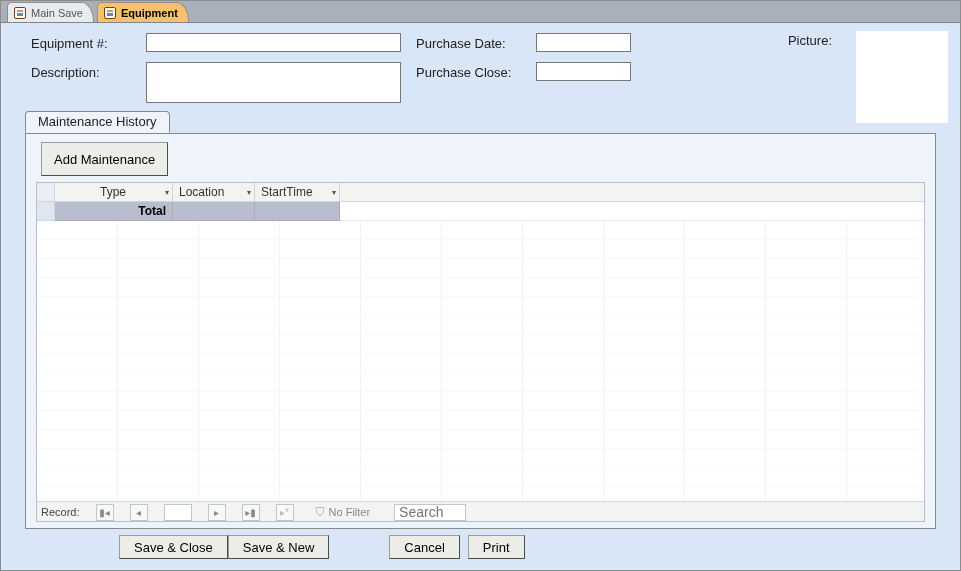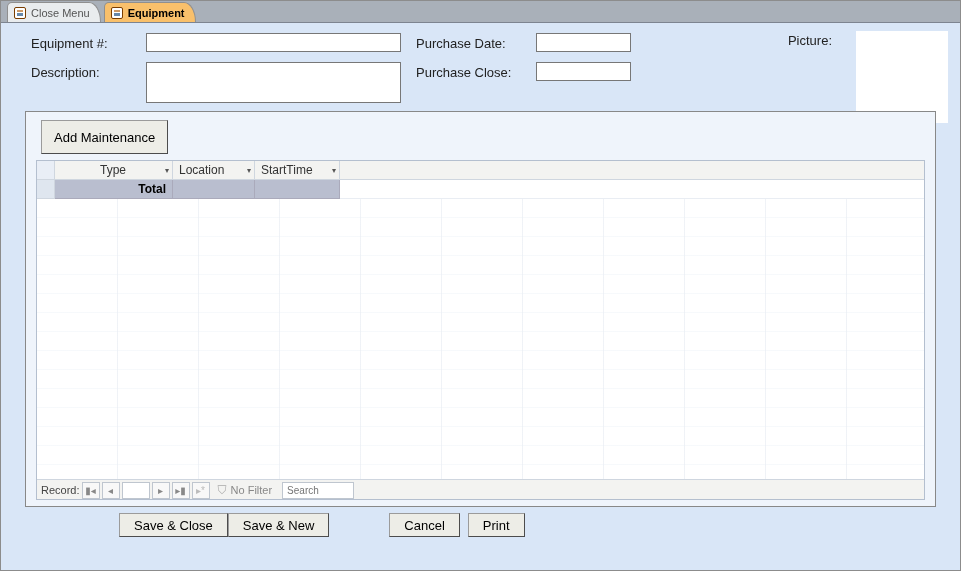--- a/index.html
+++ b/index.html
@@ -41,46 +41,46 @@
   .grid-hdr .hcell .dd { font-size:8px; color:#555; }
   .sel-col { width:18px; background:#e9eef6; border-right:1px solid #cfd6df; border-bottom:1px solid #cfd6df; }
   .grid-row { display:flex; height:19px; }
   .grid-row .sel-col { background:#dfe6ef; }
   .grid-row.total .cell { background:#b9becf; border-right:1px solid #aab; border-bottom:1px solid #aab; font-weight:bold; font-size:12px; display:flex; align-items:center; justify-content:flex-end; padding-right:6px; }
   .grid-row.total .cell.empty { background:#b9becf; font-weight:normal; }
   .grid-rest { height:280px; background-image:linear-gradient(to bottom,#fff 18px,#eef3f8 19px); background-size:100% 19px; border-top:none; position:relative; }
   .grid-rest::before { content:""; position:absolute; inset:0; background-image:repeating-linear-gradient(to right, transparent, transparent 80px, #e9edf3 80px, #e9edf3 81px); opacity:.7; }
 
   
-  .recnav { height:21px; border-top:1px solid #cfd6df; background:#f3f3f1; display:flex; align-items:center; font-size:11px; color:#444; padding:0 4px; gap:2px; }
+  .recnav { height:21px; border-top:1px solid #cfd6df; background:#f3f3f1; display:flex; align-items:center; font-size:11px; color:#444; padding:0 4px; gap:16px; }
   .recnav .btn { width:18px; height:17px; border:1px solid #bfc6cf; background:#f8f8f8; display:flex; align-items:center; justify-content:center; color:#888; font-size:10px; }
   .recnav .spacer { width:28px; height:17px; border:1px solid #bfc6cf; background:#fff; }
   .recnav .nofilter { display:flex; align-items:center; color:#888; gap:4px; margin-left:6px; }
-  .recnav .searchbox { margin-left:8px; border:1px solid #bfc6cf; background:#fff; height:17px; width:72px; font-size:10px; padding:0 4px; color:#888; }
+  .recnav .searchbox { margin-left:8px; border:1px solid #bfc6cf; background:#fff; height:17px; width:72px; font-size:14px; padding:0 4px; color:#888; }
 
   
   .footer { display:flex; gap:0; margin-top:6px; padding-left:118px; }
   .footer button { height:24px; padding:0 14px; font-size:13px; background:#edede7; border:1px solid #9b9b9b; border-right-color:#4c4c4c; border-bottom-color:#4c4c4c; border-left-color:#9b9b9b; border-top-color:#9b9b9b; cursor:default; }
   .footer .gap { width:60px; }
 </style>
 </head>
 <body>
 
 <div class="frame">
 
   <div class="tabstrip">
     <div class="tab inactive">
       <span class="tab-icon">
         <svg width="8" height="8" viewBox="0 0 8 8">
             <rect x="0" y="0" width="8" height="8" fill="#fff"></rect>
             <rect x="1" y="1" width="6" height="2" fill="#c96"></rect>
             <rect x="1" y="4" width="6" height="3" fill="#68a"></rect>
           </svg>
       </span>
-      <span>Close Menu</span>
+      <span>Main Save</span>
     </div>
     <div class="tab active">
       <span class="tab-icon">
         <svg width="8" height="8" viewBox="0 0 8 8">
             <rect x="0" y="0" width="8" height="8" fill="#fff"></rect>
             <rect x="1" y="1" width="6" height="2" fill="#c96"></rect>
             <rect x="1" y="4" width="6" height="3" fill="#68a"></rect>
           </svg>
       </span>
       <span>Equipment</span>
@@ -106,20 +106,25 @@
 
       <div style="width:15px"></div>
       <div class="lbl" style="width:120px">Purchase Close:</div>
       <input class="txtbox price-input" value="" style="">
     </div>
   </div>
 
   <div class="pic-box"></div>
 
   <div class="subtab-wrap">
+    <div class="subtab">
+      <div class="stab">
+        <span>Maintenance History</span>
+      </div>
+    </div>
     <div class="subpanel">
 
       <button class="add-btn">
         <span>Add Maintenance</span>
       </button>
 
       <div class="gridbox">
         <div class="grid-main">
 
           <div class="grid-hdr">

